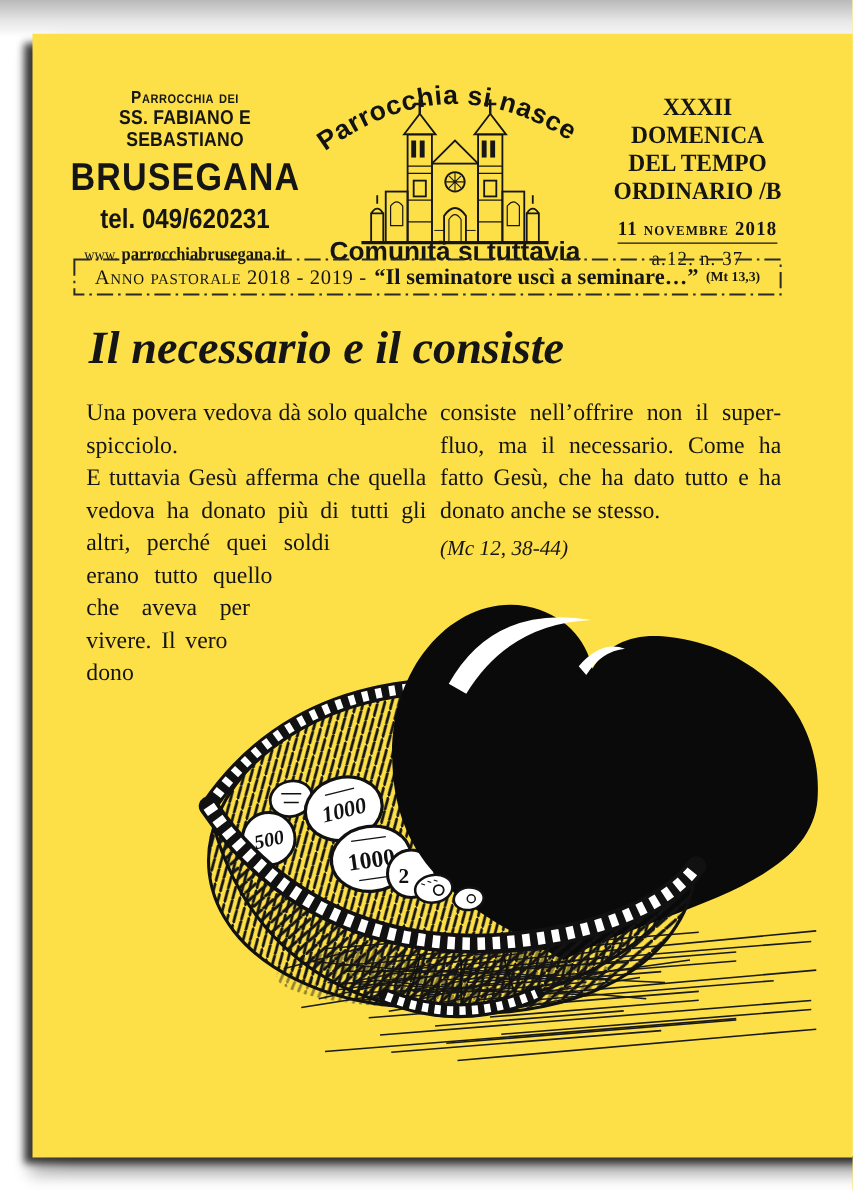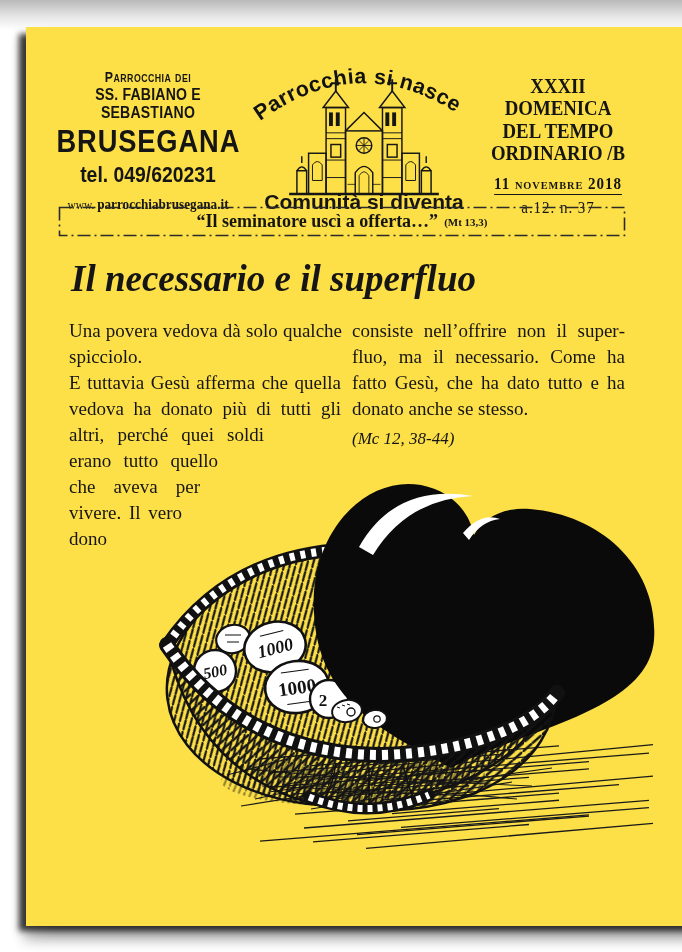--- a/index.html
+++ b/index.html
@@ -147,43 +147,44 @@
 
           <rect x="58" y="99" width="18" height="42"></rect>
           <path d="M62 111 Q67 104 72 111 V127 H62 Z" stroke-width="1"></path>
           <rect x="154" y="99" width="18" height="42"></rect>
           <path d="M158 111 Q163 104 168 111 V127 H158 Z" stroke-width="1"></path>
 
           <path d="M46 141 V117 H56 V141 M46 117 Q51 109 56 117 M51 109 V102"></path>
           <path d="M174 141 V117 H184 V141 M174 117 Q179 109 184 117 M179 109 V102"></path>
         </g>
       </svg>
-      <div class="motto-bottom">Comunità si diventa</div>
+      <div class="motto-bottom">Comunità si tuttavia</div>
     </div>
 
     <div class="mh-right">
       <div class="sunday">
         <div>XXXII DOMENICA</div>
         <div>DEL TEMPO</div>
         <div>ORDINARIO /B</div>
       </div>
       <div><span class="date">11 novembre 2018</span></div>
       <div class="issue">a.12. n. 37</div>
     </div>
   </div>
 
   <div class="banner">
     <svg class="border" viewBox="0 0 568 31" preserveAspectRatio="none">
       <rect x="1.5" y="1.5" width="565" height="28" fill="none" stroke="#2a2a2a" stroke-width="1.6" stroke-dasharray="13 4 2 4"></rect>
     </svg>
-    <span class="quote">“Il seminatore uscì a offerta…”</span>
+    <span class="season">Anno pastorale 2018 - 2019 -</span>
+    <span class="quote">“Il seminatore uscì a seminare…”</span>
     <span class="ref">(Mt 13,3)</span>
   </div>
 
-  <h1 class="title">Il necessario e il superfluo</h1>
+  <h1 class="title">Il necessario e il consiste</h1>
 
   <div class="cols">
     <div class="col">
       <p>Una povera vedova dà solo qual­che spicciolo.</p>
       <span class="cut cut1"></span>
         <span class="cut cut2"></span>
         <span class="cut cut3"></span>
         <span class="cut cut4"></span>
         <span class="cut cut5"></span>
       <p>E tuttavia Gesù afferma che quella vedova ha donato più di tutti gli altri, perché quei soldi erano tutto quel­lo che aveva per vivere. Il vero dono</p>

